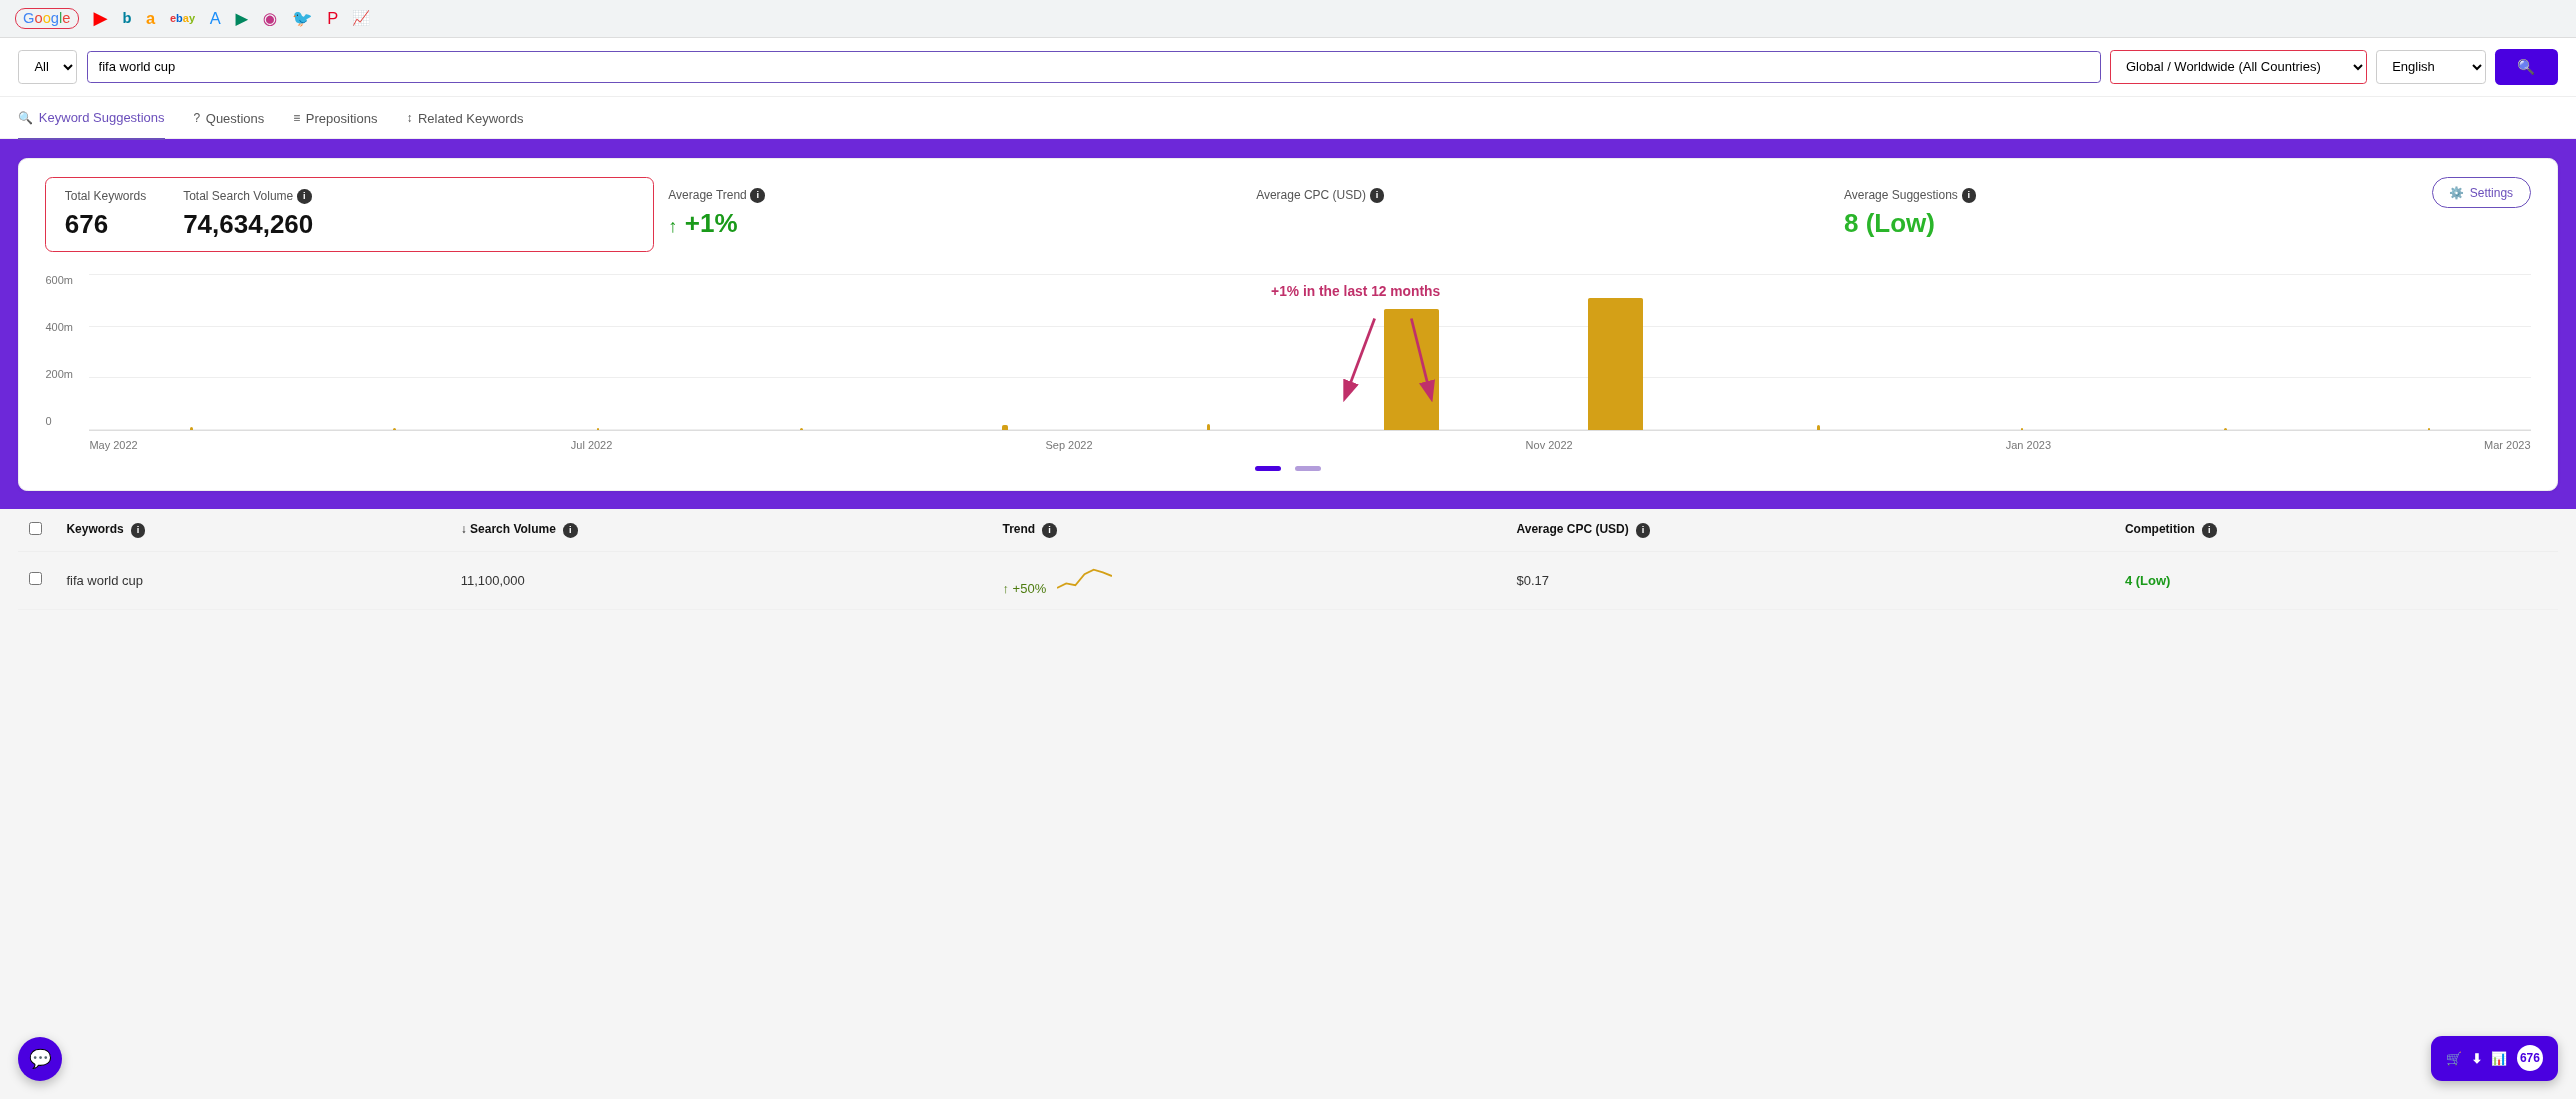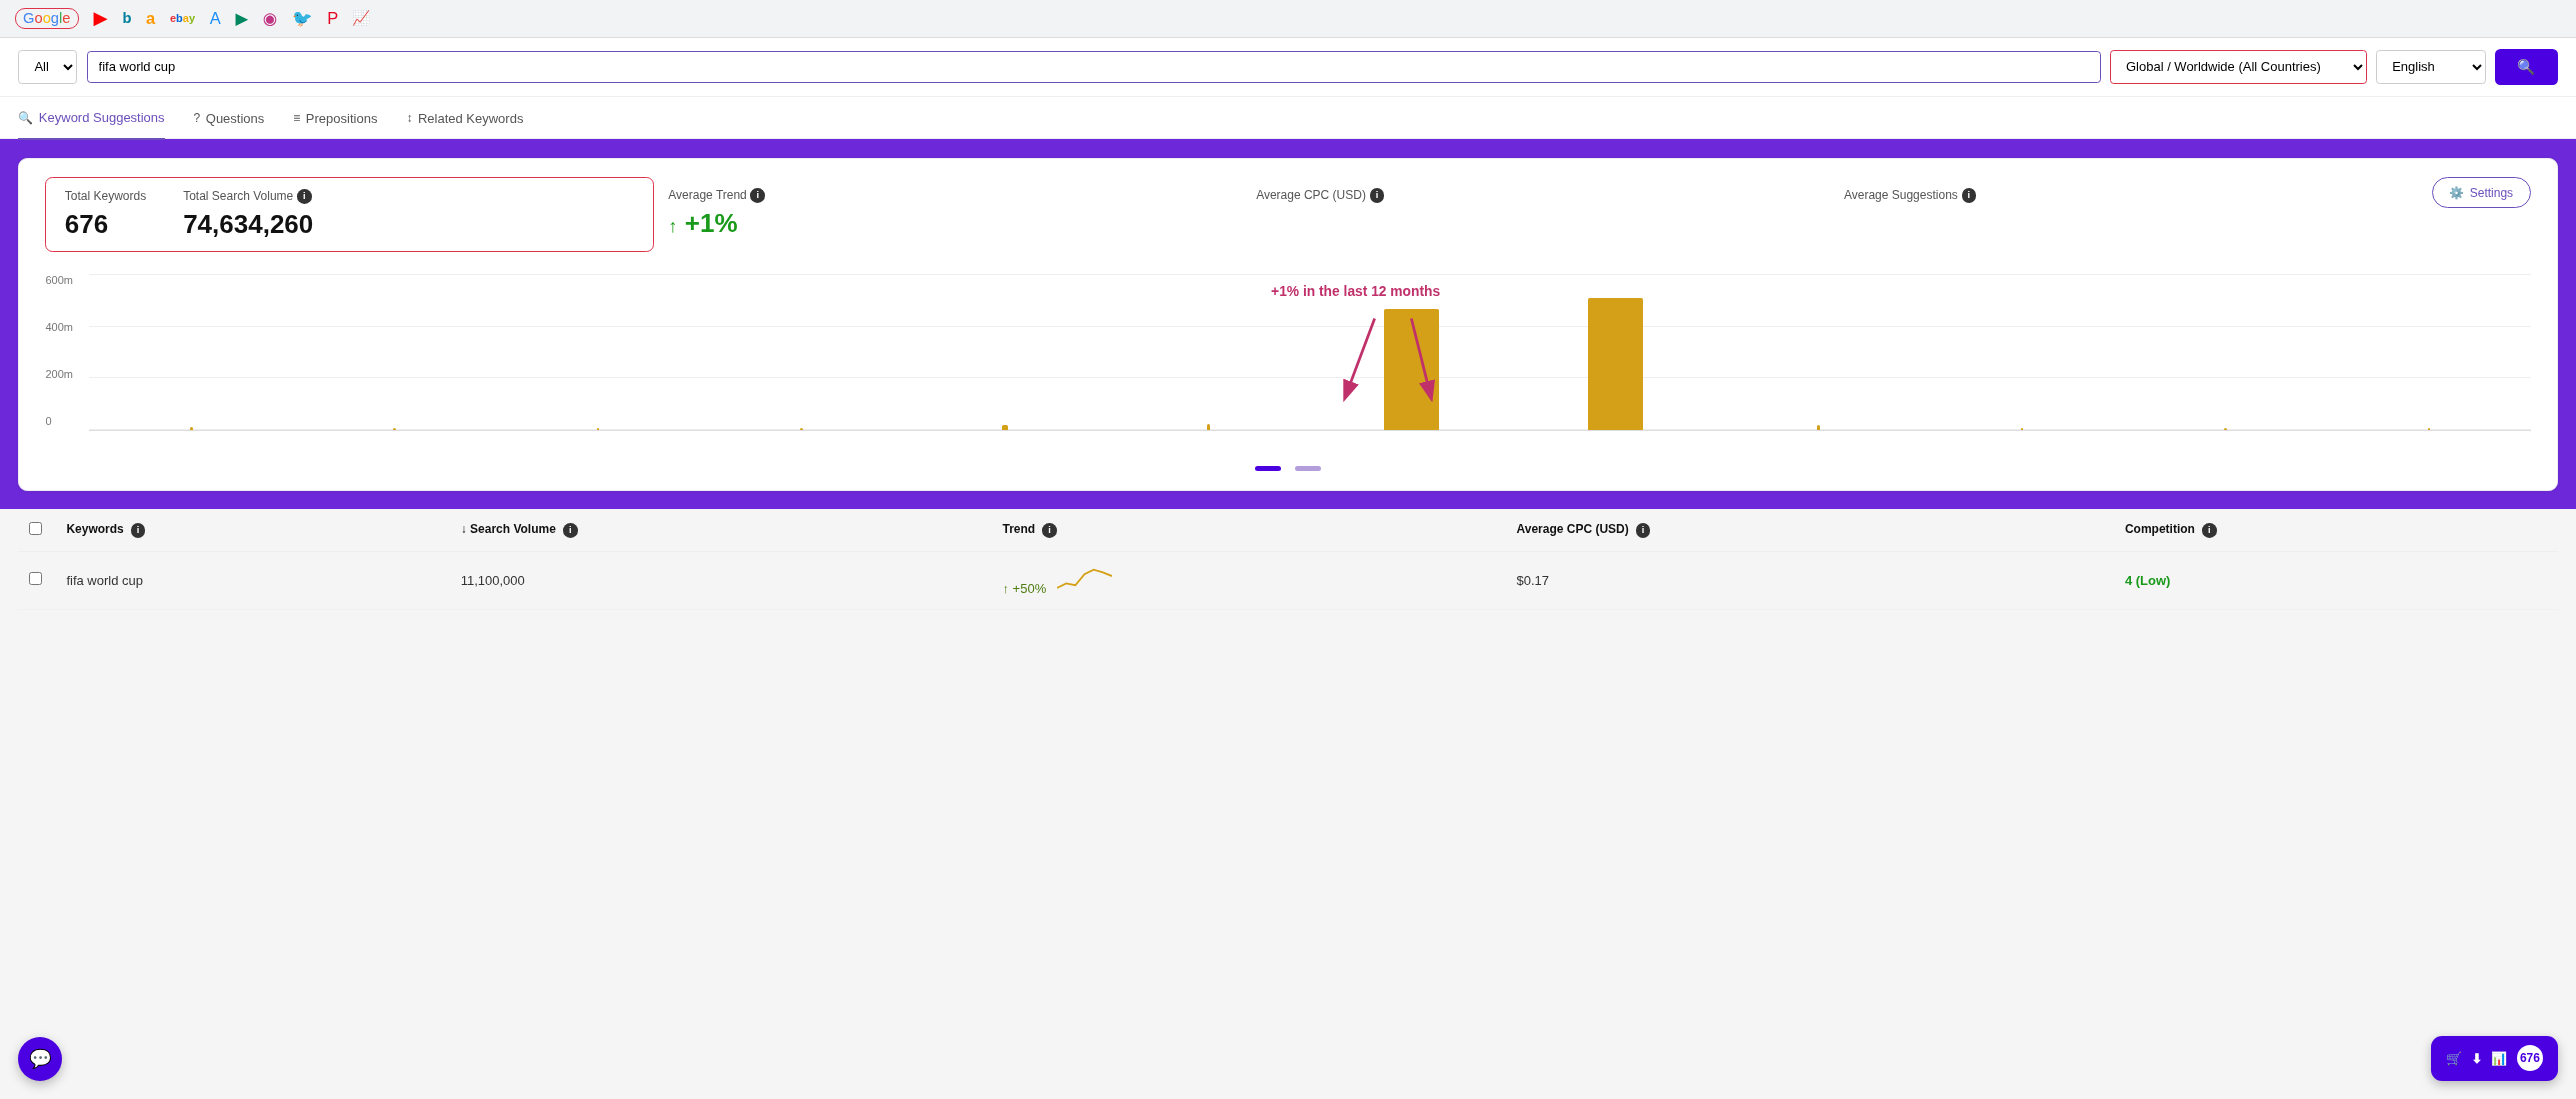--- a/index.html
+++ b/index.html
@@ -439,20 +439,21 @@
           <span>Average CPC (USD)</span>
           <span class="info-icon">i</span>
         </div>
       </div>
 
       <div class="stat-block" style="padding-top:11px;">
         <div class="stat-label">
           <span>Average Suggestions</span>
           <span class="info-icon">i</span>
         </div>
+        <div class="stat-value green-light">8 (Low)</div>
       </div>
 
       <button class="settings-btn">
         <span>⚙️</span>
         <span>Settings</span>
       </button>
     </div>
 
     <div class="chart-area">
 
@@ -529,20 +530,28 @@
           <div class="chart-bar-group">
             <div class="chart-bar small" style="height:1%;"></div>
           </div>
 
           <div class="chart-bar-group">
             <div class="chart-bar small" style="height:1%;"></div>
           </div>
         </div>
       </div>
 
+      <div class="chart-x-labels">
+        <span>May 2022</span>
+        <span>Jul 2022</span>
+        <span>Sep 2022</span>
+        <span>Nov 2022</span>
+        <span>Jan 2023</span>
+        <span>Mar 2023</span>
+      </div>
     </div>
 
     <div class="chart-legend">
       <span class="legend-dot" style="background:#4a00e0;"></span>
       <span class="legend-dot" style="background:#b39ddb;"></span>
     </div>
 
   </div>
 </div>
 

